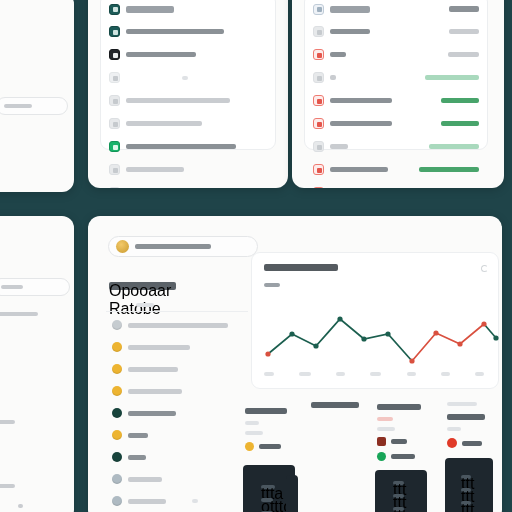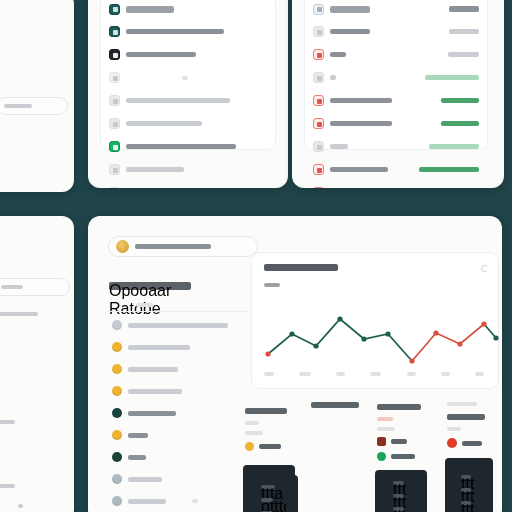--- a/index.html
+++ b/index.html
@@ -285,21 +285,21 @@
     </div>
   </div>
 
   <div class="panel" id="panel-bottom">
 
     <div class="pill" style="position:absolute;left:20px;top:20px;width:150px;height:21px;display:flex;align-items:center;gap:6px;padding-left:7px;">
       <span class="avatar"></span>
       <span class="tx h5 dark" style="width:76px">Ooatonanoet cheditcteto aeo</span>
     </div>
 
-    <span class="sectitle" style="position:absolute;left:21px;top:66px;width:82px;">Opooaar Ratobe</span>
+    <span class="sectitle" style="position:absolute;left:21px;top:66px;width:67px;">Opooaar Ratobe</span>
 
     <span class="tx faint" style="position:absolute;left:48px;top:87px;width:18px;">Innoe</span>
     <div style="position:absolute;left:18px;top:95px;width:142px;height:1px;background:#eceef0;"></div>
 
     <div style="position:absolute;left:16px;top:98px;width:150px;">
       <div class="row" style="height:22px">
         <span class="dot gray"></span>
         <span class="tx h5" style="width:100px">Btnenonanntrgt tnbet oaott thotnont aetetonot Lapti</span>
       </div>
       <div class="row" style="height:22px">

